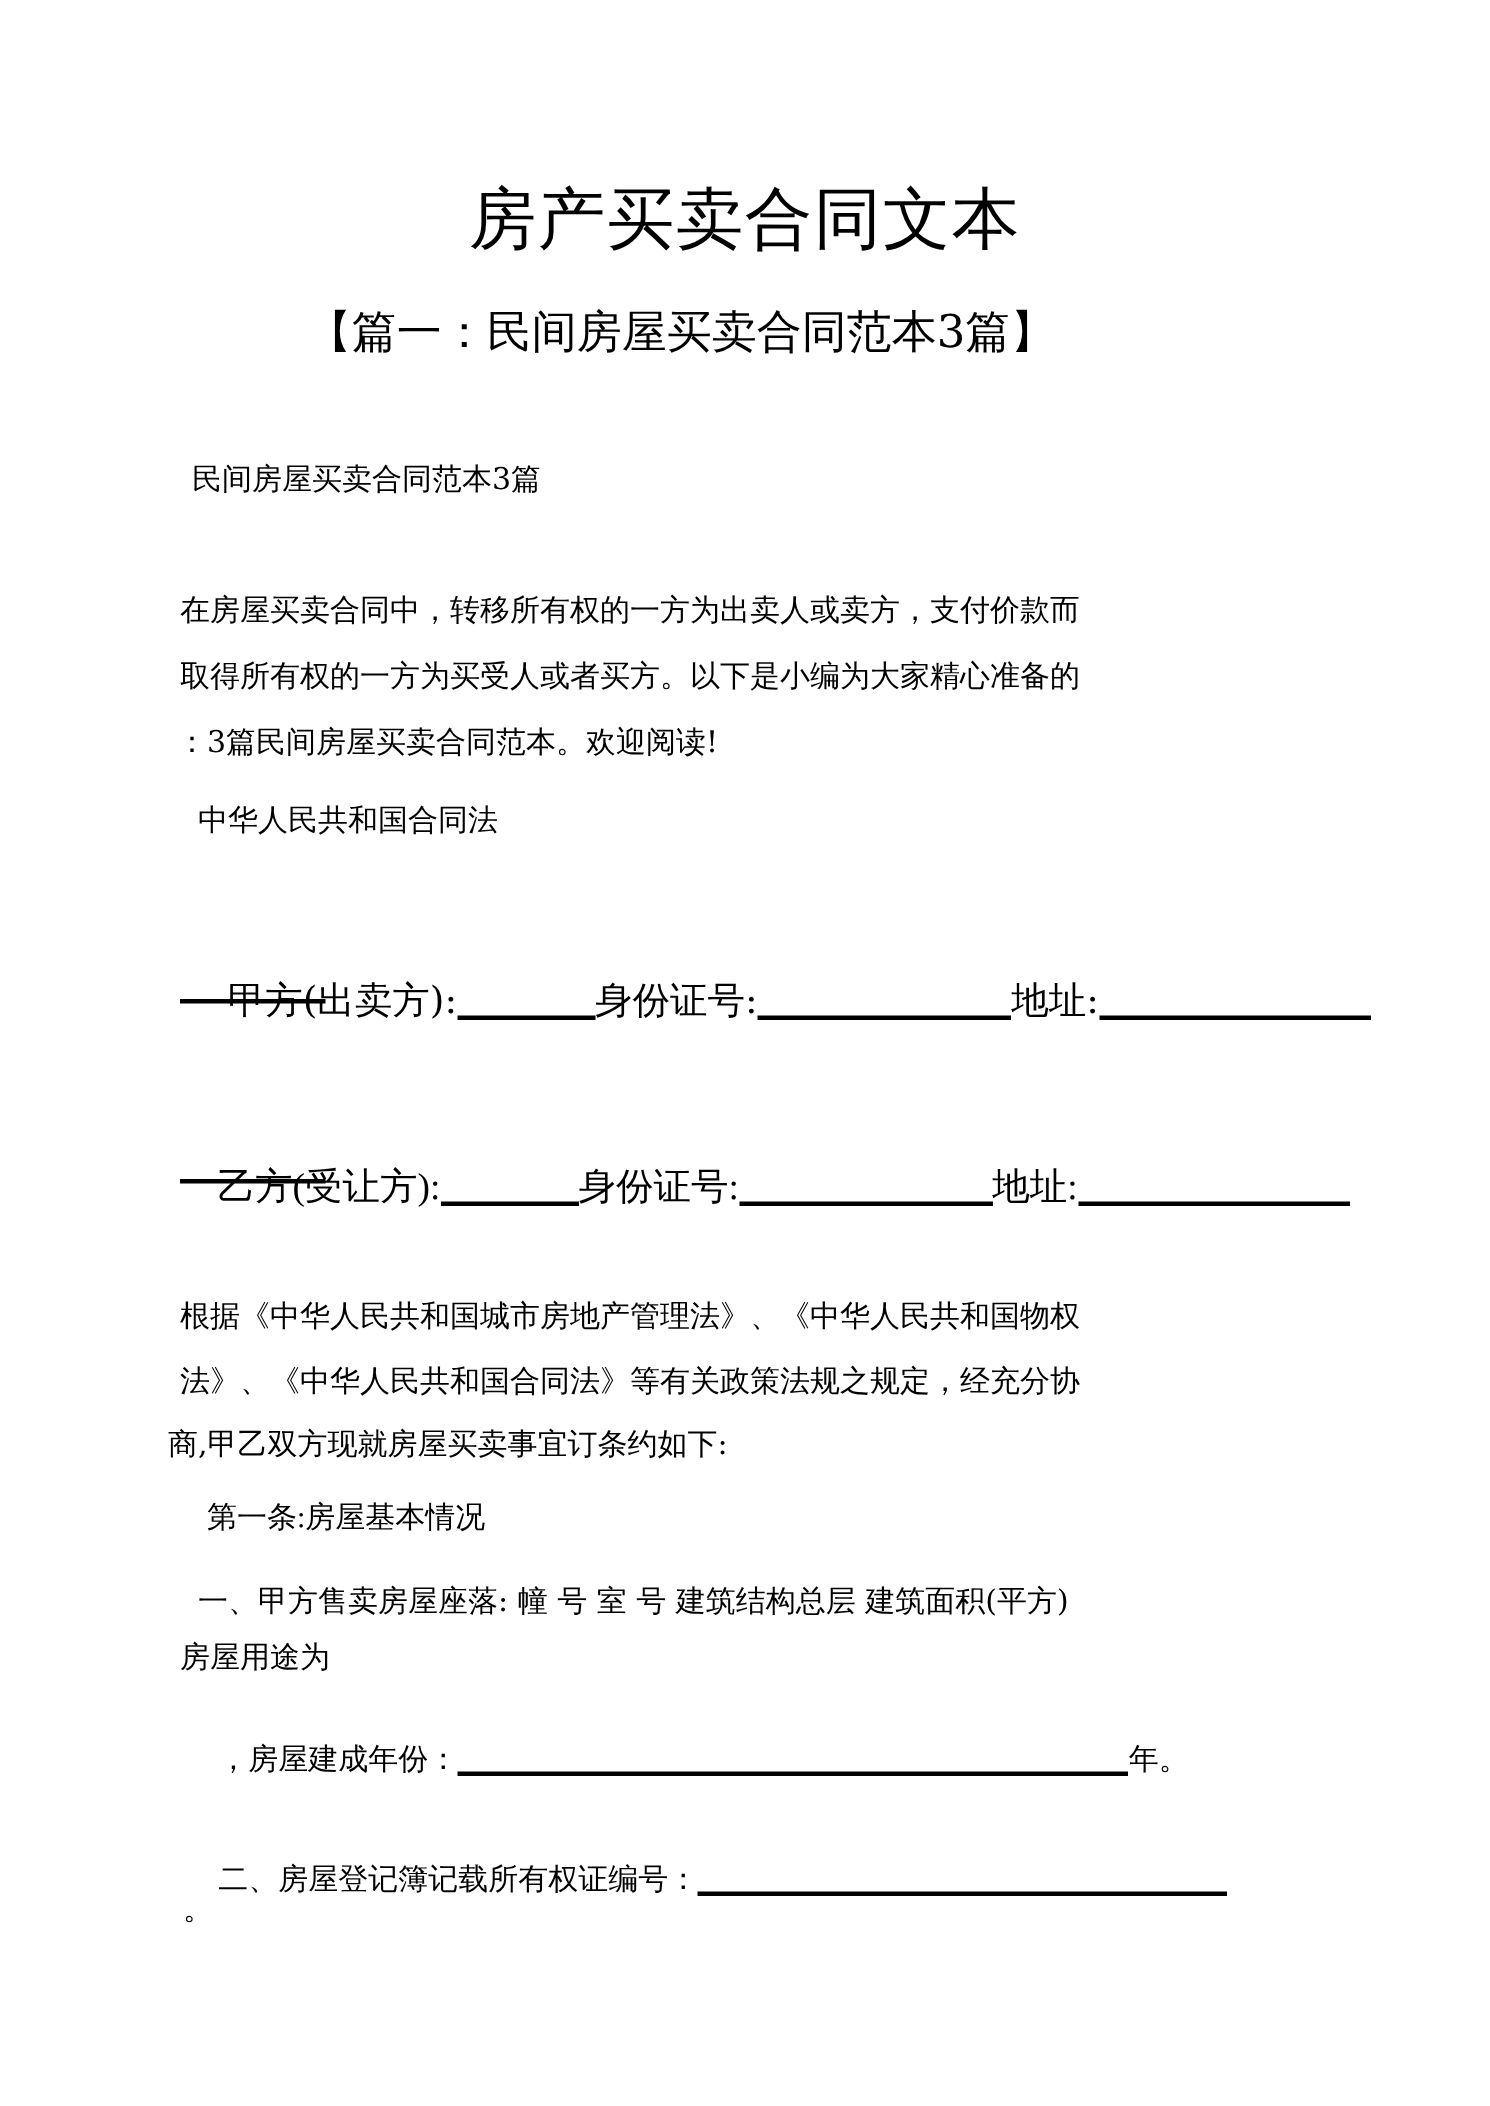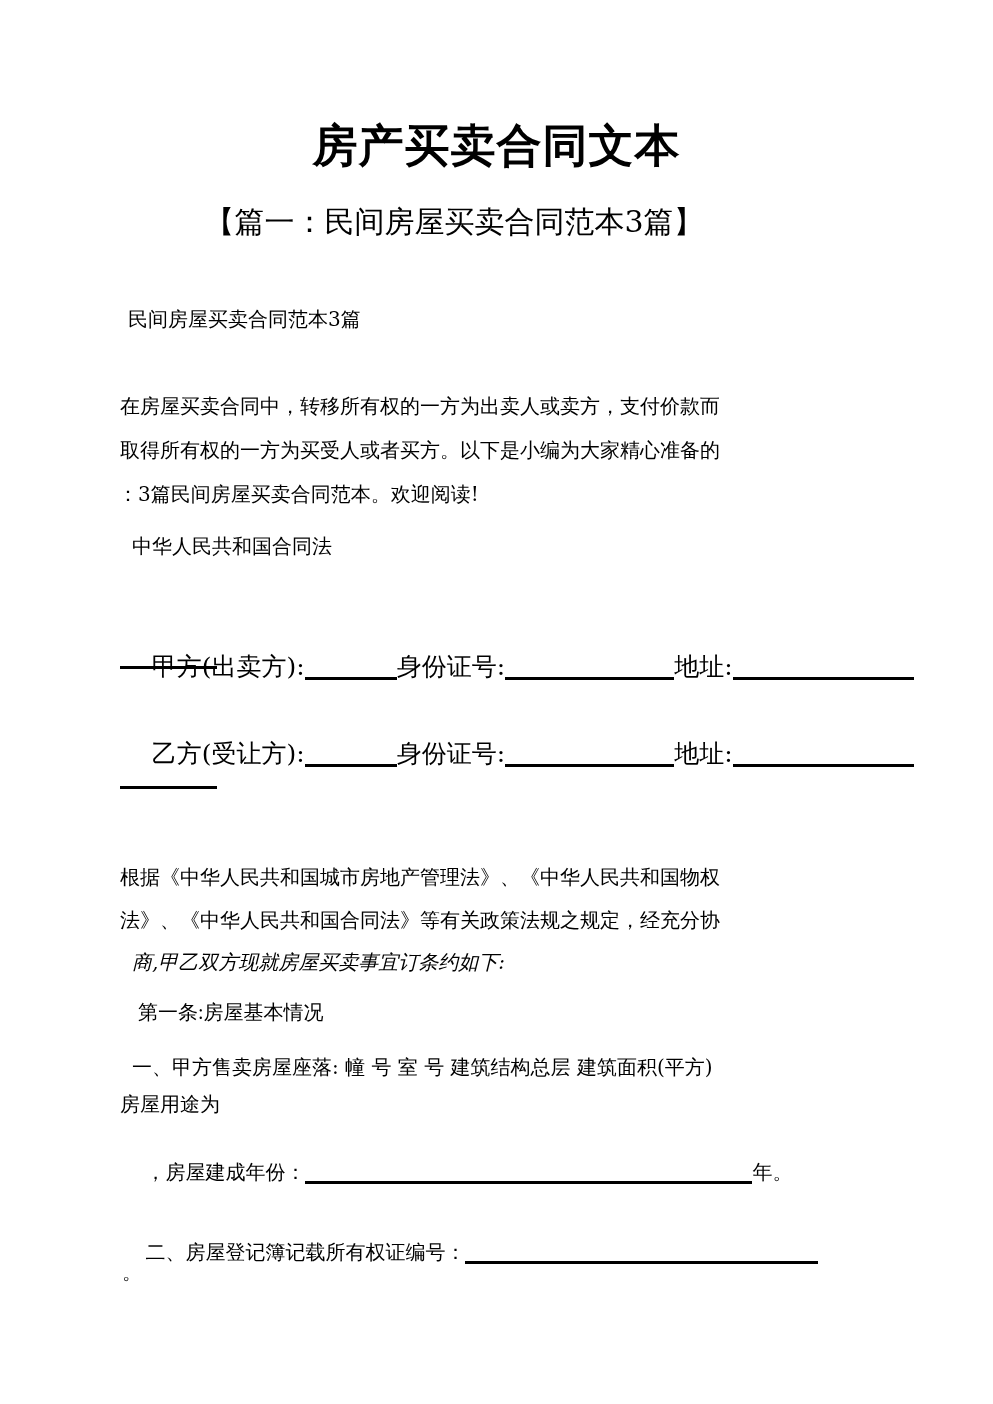--- a/index.html
+++ b/index.html
@@ -22,21 +22,21 @@
     font-size: 20px;
     line-height: 1.25;
     color: #000000;
   }
   .doc-title {
     left: 0;
     width: 993px;
     text-align: center;
     font-size: 45px;
     letter-spacing: 1px;
-    font-weight: bold;
+    font-weight: normal;
   }
   .doc-subtitle {
     left: 0;
     width: 908px;
     text-align: center;
     font-size: 30px;
     font-weight: normal;
   }
   .party-line {
     font-size: 25px;
@@ -68,28 +68,28 @@
   <div class="line" style="left:120px;top:438px;">取得所有权的一方为买受人或者买方。以下是小编为大家精心准备的</div>
   <div class="line" style="left:118px;top:482px;">：3篇民间房屋买卖合同范本。欢迎阅读!</div>
 
   <div class="line" style="left:132px;top:534px;">中华人民共和国合同法</div>
 
   <div class="line party-line" style="left:120px;top:620px;">
     <span>甲方(出卖方):</span><span class="blank" style="width:92px"></span><span>身份证号:</span><span class="blank" style="width:169px"></span><span>地址:</span><span class="blank" style="width:181px"></span>
   </div>
   <div class="hr-blank" style="left:120px;top:666px;width:97px;"></div>
 
-  <div class="line party-line" style="left:120px;top:707px;">
+  <div class="line party-line" style="left:120px;top:745px;font-family:Liberation Serif, serif;">
     <span>乙方(受让方):</span><span class="blank" style="width:92px"></span><span>身份证号:</span><span class="blank" style="width:169px"></span><span>地址:</span><span class="blank" style="width:181px"></span>
   </div>
   <div class="hr-blank" style="left:120px;top:786px;width:97px;"></div>
 
   <div class="line" style="left:120px;top:865px;">根据《中华人民共和国城市房地产管理法》、《中华人民共和国物权</div>
   <div class="line" style="left:120px;top:908px;">法》、《中华人民共和国合同法》等有关政策法规之规定，经充分协</div>
-  <div class="line" style="left:132px;top:950px;font-style:italic;">商,甲乙双方现就房屋买卖事宜订条约如下:</div>
+  <div class="line" style="left:112px;top:950px;">商,甲乙双方现就房屋买卖事宜订条约如下:</div>
 
   <div class="line" style="left:138px;top:1000px;font-family:Liberation Serif, serif;">第一条:房屋基本情况</div>
 
   <div class="line" style="left:132px;top:1055px;">一、甲方售卖房屋座落: 幢 号 室 号 建筑结构总层 建筑面积(平方)</div>
   <div class="line" style="left:120px;top:1092px;">房屋用途为</div>
 
   <div class="line" style="left:120px;top:1215px;">
     <span>二、房屋登记簿记载所有权证编号：</span><span class="blank" style="width:353px"></span>
   </div>
 

